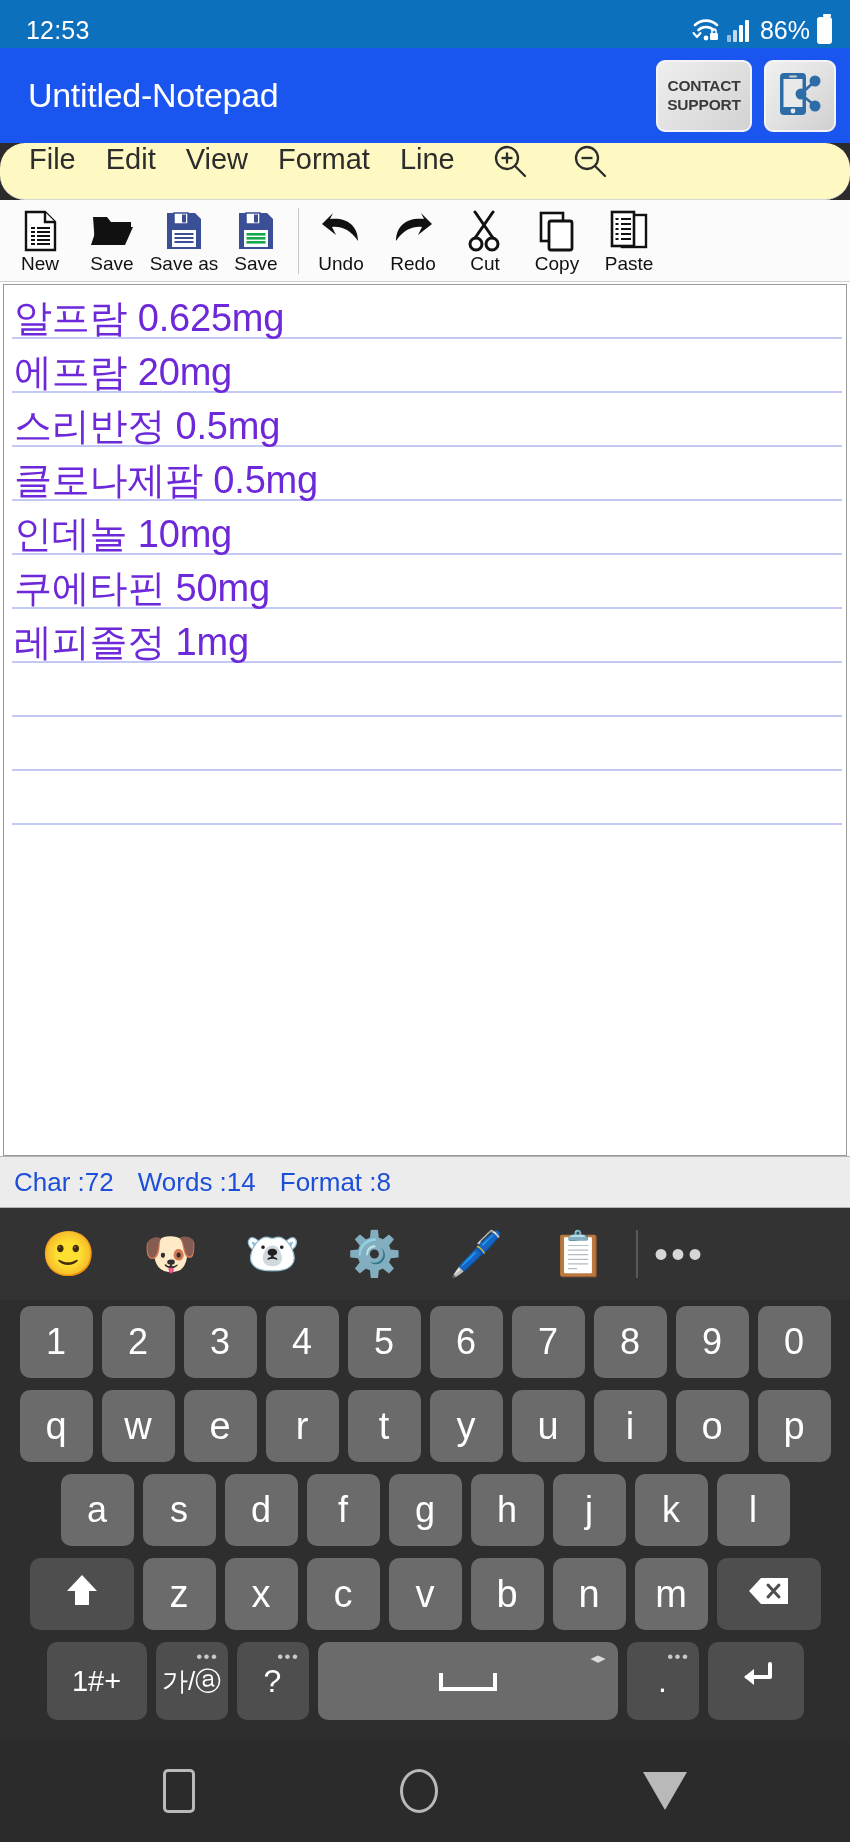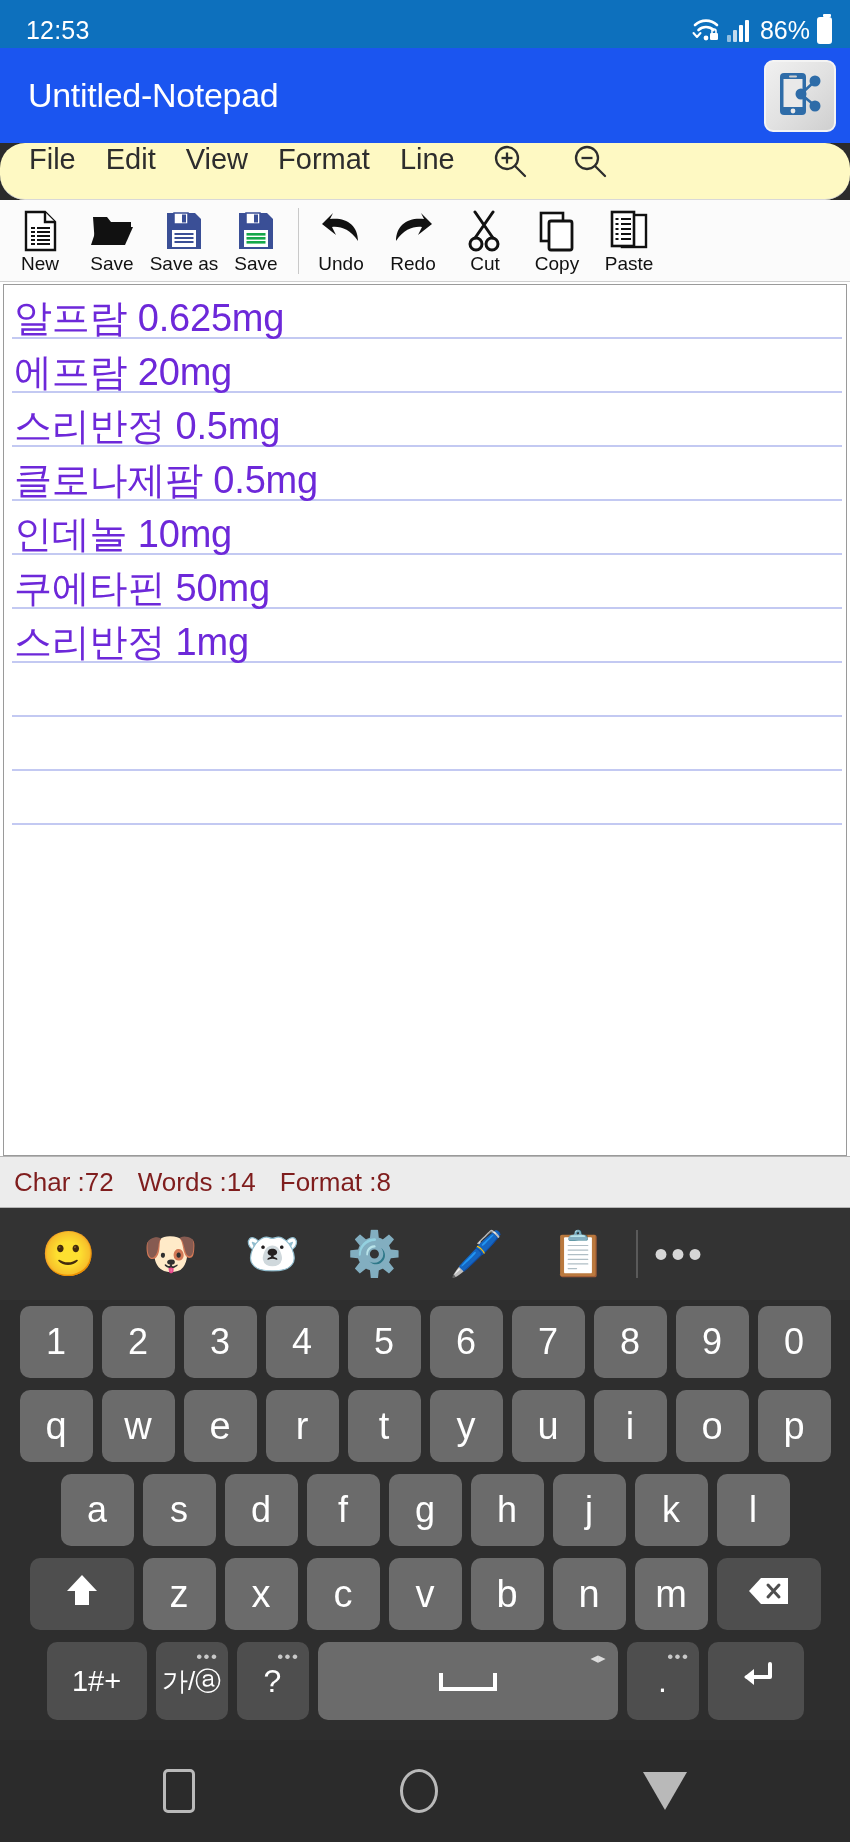--- a/index.html
+++ b/index.html
@@ -86,21 +86,21 @@
     height: 54px; font-size: 38px; color: #6d28d9; line-height: 54px;
     white-space: nowrap; letter-spacing: -.2px;
   }
 
   
   .countbar {
     flex: 0 0 52px; background: #ececec; border-top: 1px solid #b5b5b5;
     border-bottom: 1px solid #b5b5b5;
     display: flex; align-items: center; padding-left: 14px; gap: 24px;
   }
-  .countbar span { font-size: 26px; color: #7f1d1d; }
+  .countbar span { font-size: 26px; color: #1d4ed8; }
 
   
   .kb { flex: 0 0 auto; background: #2e2e2e; }
   .kb-toolbar {
     height: 92px; display: flex; align-items: center; padding: 0 18px; gap: 0;
     background: #333333;
   }
   .kb-tool { width: 102px; display:flex; align-items:center; justify-content:center; font-size: 44px; line-height:1; }
   .kb-tool-sep { width: 2px; height: 48px; background: #5a5a5a; margin: 0 16px 0 6px; }
   .kb-more { color: #d6d6d6; font-size: 40px; letter-spacing: 3px; display:flex; align-items:center; }
@@ -160,20 +160,24 @@
           <i></i>
       </span>
       <span class="sb-pct">86%</span>
       <span class="icon-batt"></span>
     </div>
   </div>
 
   <div class="appbar">
     <div class="app-title">Untitled-Notepad</div>
     <div class="appbar-actions">
+      <div class="btn-contact">
+        <span>CONTACT</span>
+        <span>SUPPORT</span>
+      </div>
       <div class="btn-share">
         <span>
           <svg width="46" height="50" viewBox="0 0 46 50">
             <rect x="3" y="4" width="26" height="42" rx="4" fill="#2e6ca8"></rect>
             <rect x="6.5" y="10" width="19" height="28" fill="#e9e9e9"></rect>
             <rect x="12" y="6.4" width="8" height="2" rx="1" fill="#cfcfcf"></rect>
             <circle cx="16" cy="42" r="2.4" fill="#e9e9e9"></circle>
             <circle cx="38" cy="12" r="5.5" fill="#2e6ca8"></circle>
             <circle cx="38" cy="37" r="5.5" fill="#2e6ca8"></circle>
             <circle cx="24" cy="25" r="5.5" fill="#2e6ca8"></circle>
@@ -364,21 +368,21 @@
         <div class="rule" style="top:484px"></div>
         <div class="rule" style="top:538px"></div>
       </div>
       <div class="lines">
         <div class="tline">알프람 0.625mg</div>
         <div class="tline">에프람 20mg</div>
         <div class="tline">스리반정 0.5mg</div>
         <div class="tline">클로나제팜 0.5mg</div>
         <div class="tline">인데놀 10mg</div>
         <div class="tline">쿠에타핀 50mg</div>
-        <div class="tline">스리반정 1mg</div>
+        <div class="tline">레피졸정 1mg</div>
       </div>
     </div>
   </div>
 
   <div class="countbar">
     <span>Char :72</span>
     <span>Words :14</span>
     <span>Format :8</span>
   </div>
 

